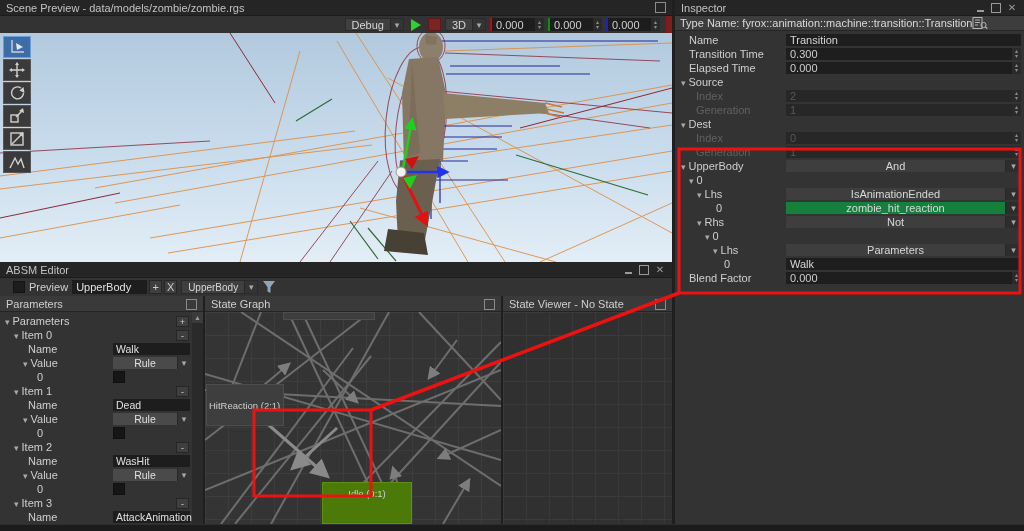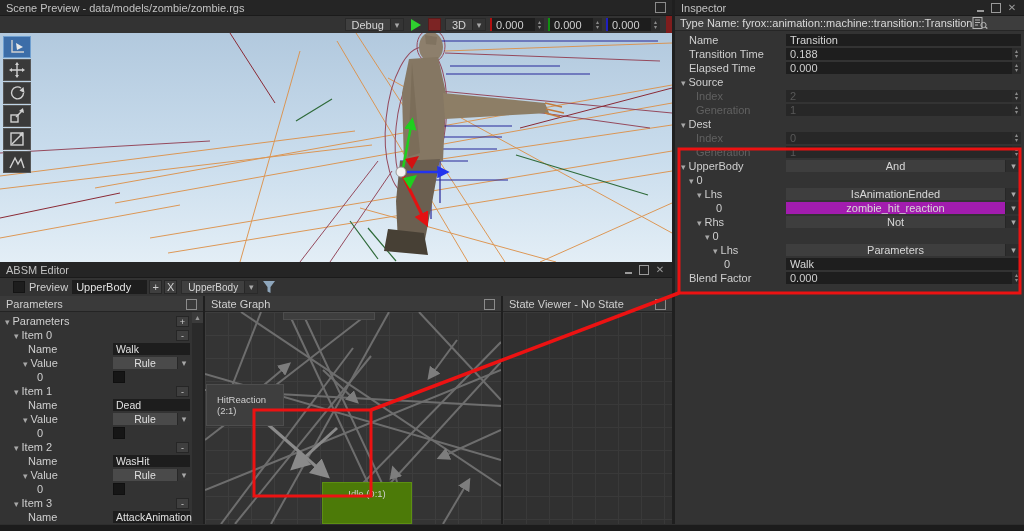--- a/index.html
+++ b/index.html
@@ -418,21 +418,21 @@
             <line x1="296" y1="118" x2="234" y2="146" marker-end="url(#gar)"></line>
             <line x1="204" y1="212" x2="188" y2="156" marker-end="url(#gar)"></line>
             <line x1="238" y1="212" x2="264" y2="168" marker-end="url(#gar)"></line>
           </g>
           <g stroke="#8a8a8a" stroke-width="3">
             <line x1="132" y1="116" x2="88" y2="156" marker-end="url(#gar)"></line>
             <line x1="58" y1="108" x2="122" y2="164" marker-end="url(#gar)"></line>
           </g>
         </svg>
         <div class="gnode" style="left:78px; top:0; width:92px; height:8px"></div>
-        <div class="gnode" style="left:1px; top:72px; width:78px; height:42px; padding-left:10px">
+        <div class="gnode" style="left:1px; top:72px; width:78px; height:42px; padding-left:2px">
           <span>HitReaction (2:1)</span>
         </div>
         <div class="gnode" style="left:117px; top:170px; width:90px; height:42px; background:#4c7a08; border-color:#5d8f12; justify-content:center; align-items:flex-start; padding-top:5px">
           <span>Idle (0:1)</span>
         </div>
       </div>
     </div>
 
     <div id="p-viewer" class="subpanel">
       <div class="panelhead">
@@ -466,21 +466,21 @@
   <div id="irows">
     <div class="irow">
         <span class="ilbl" style="left:14px">Name</span>
       <div class="ictl if-text">
           <span>Transition</span>
         </div>
       </div>
     <div class="irow">
         <span class="ilbl" style="left:14px">Transition Time</span>
       <div class="ictl if-num">
-          <span>0.188</span>
+          <span>0.300</span>
           <span class="spin"></span>
         </div>
       </div>
     <div class="irow">
         <span class="ilbl" style="left:14px">Elapsed Time</span>
       <div class="ictl if-num">
           <span>0.000</span>
           <span class="spin"></span>
         </div>
       </div>
@@ -533,21 +533,21 @@
       </div>
     <div class="irow">
         <span class="ilbl exp" style="left:22px"><span>Lhs</span></span>
       <div class="ictl if-drop">
           <span class="dtxt">IsAnimationEnded</span>
           <span class="darr"></span>
         </div>
       </div>
     <div class="irow">
         <span class="ilbl" style="left:41px">0</span>
-      <div class="ictl if-drop" style="background:#a21caf">
+      <div class="ictl if-drop" style="background:#15803d">
           <span class="dtxt">zombie_hit_reaction</span>
           <span class="darr"></span>
         </div>
       </div>
     <div class="irow">
         <span class="ilbl exp" style="left:22px"><span>Rhs</span></span>
       <div class="ictl if-drop">
           <span class="dtxt">Not</span>
           <span class="darr"></span>
         </div>

